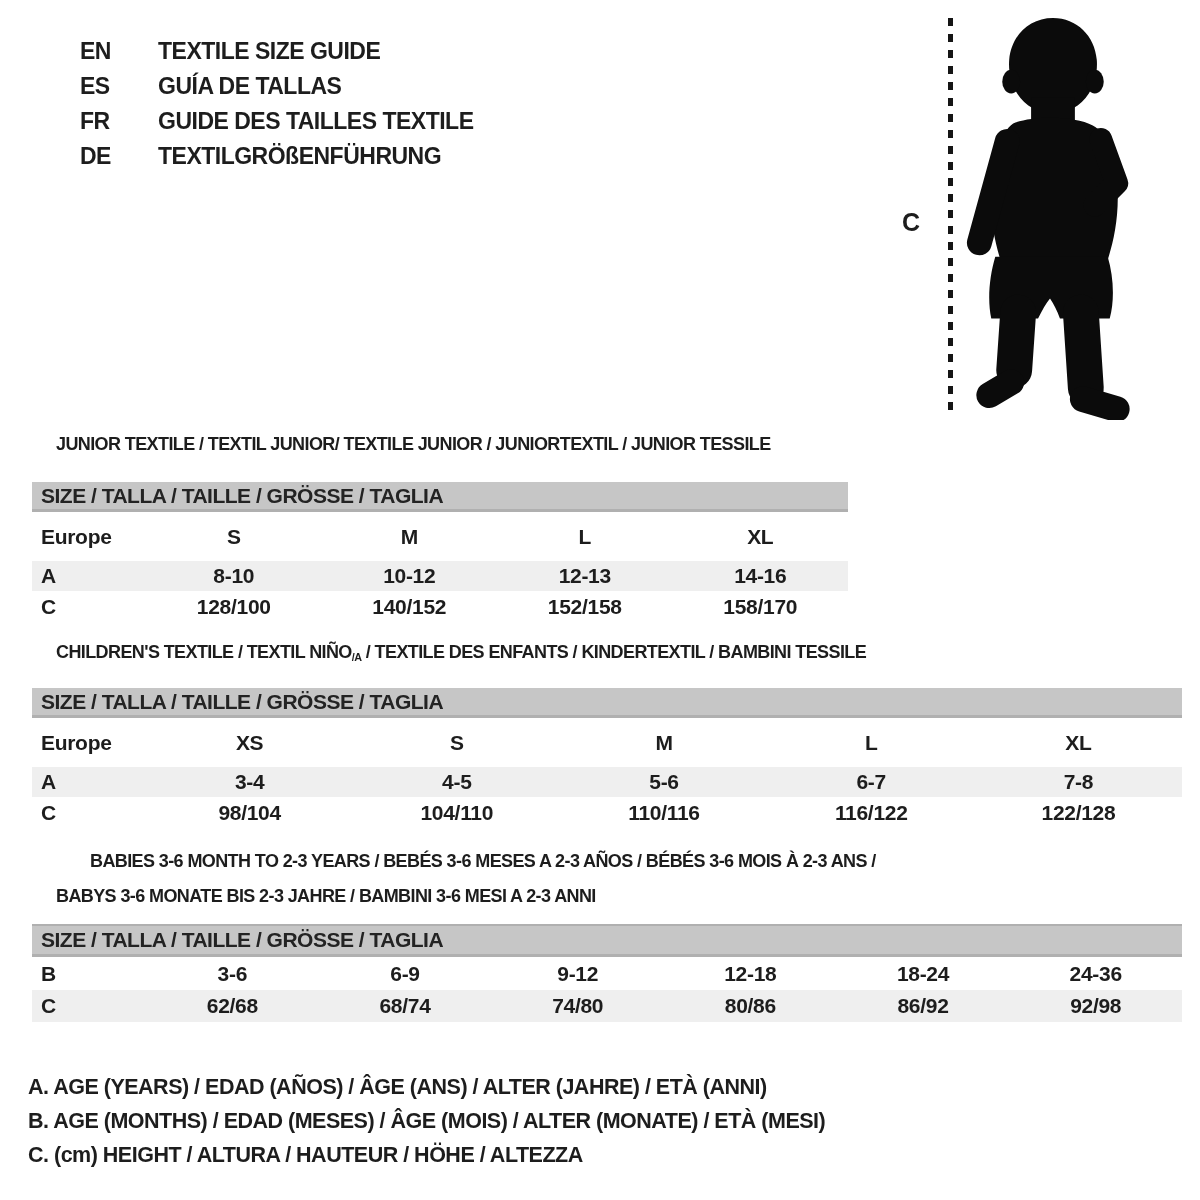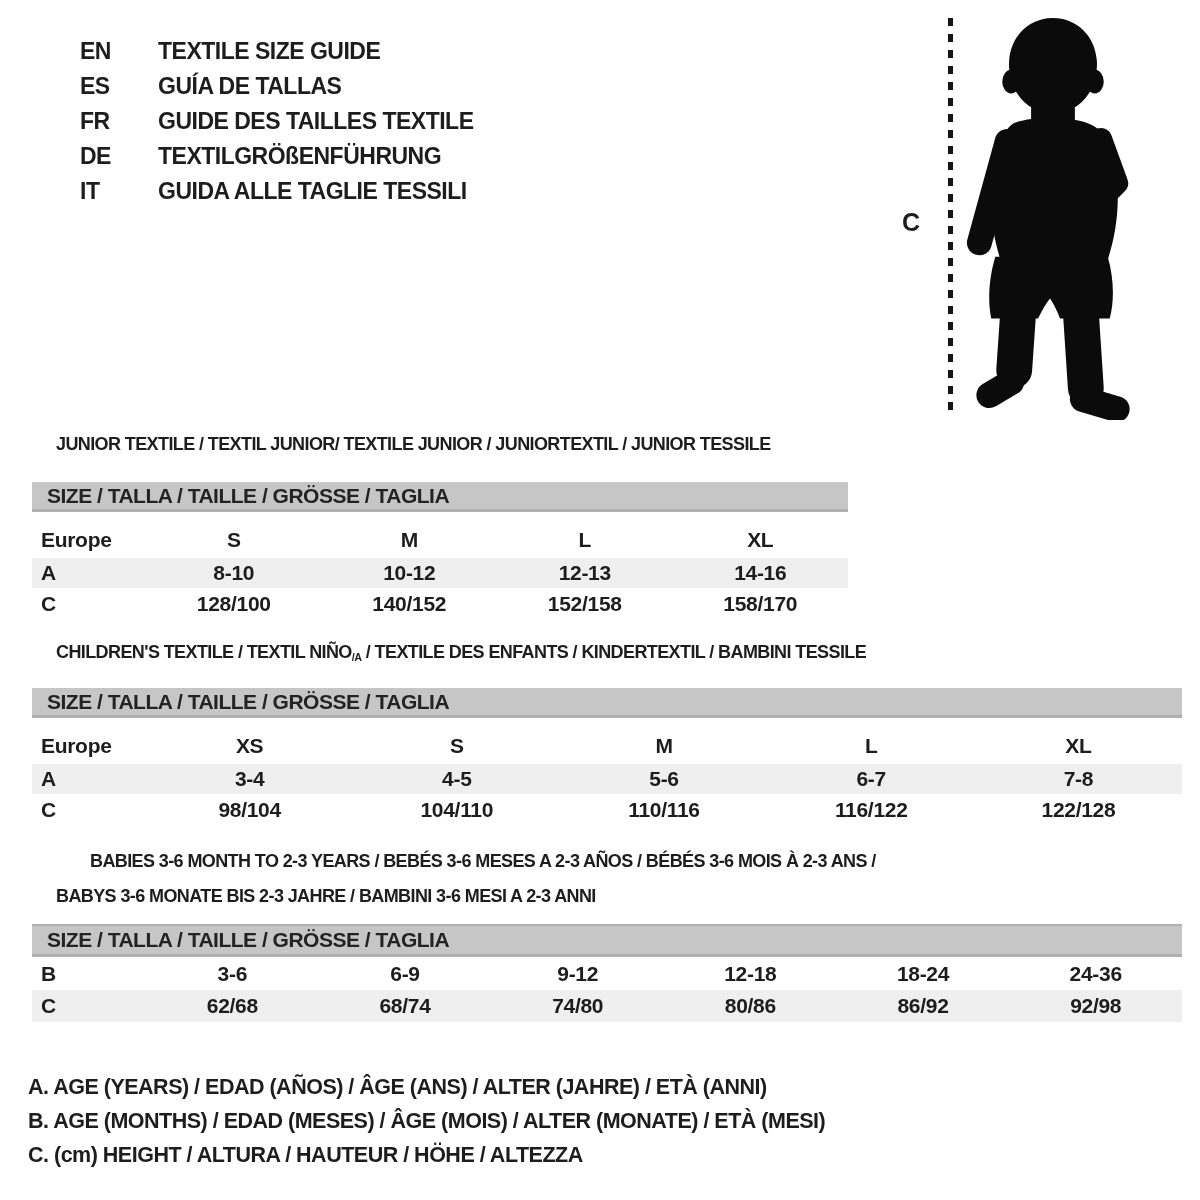--- a/index.html
+++ b/index.html
@@ -22,26 +22,26 @@
   
   .sec-title{left:56px;font-size:18px;letter-spacing:-0.6px;white-space:nowrap;}
   .sub{font-size:0.6em;vertical-align:-0.25em;}
   
   .size-table{left:32px;}
   .t-junior{top:482px;width:816px;}
   .t-children{top:688px;width:1150px;}
   .t-babies{top:924px;width:1150px;}
   .bar{height:27px;background:var(--bar-bg,#c6c6c6);
     border-bottom:3px solid var(--bar-edge,#b0b0b0);
-    display:flex;align-items:center;padding-left:15px;
+    display:flex;align-items:center;padding-left:9px;
     font-size:21px;letter-spacing:-0.5px;color:#232323;}
   .t-babies .bar{border-top:2px solid var(--bar-edge,#b0b0b0);height:28px;}
   .trow{display:flex;align-items:center;font-size:21px;letter-spacing:-0.3px;}
   .trow.shaded{background:var(--shade-bg,#efefef);}
-  .r36{height:36px;margin-top:10px;} .r33{height:33px;} .r32{height:32px;} .r30{height:30px;} .r31{height:31px;}
+  .r36{height:49px;} .r33{height:33px;} .r32{height:32px;} .r30{height:30px;} .r31{height:31px;}
   .lbl{flex:0 0 105px;padding-left:9px;text-align:left;}
   .cell{flex:1 1 0;text-align:center;}
   
   .legend{left:28px;top:1070px;font-size:21.5px;letter-spacing:-0.5px;line-height:34px;white-space:nowrap;}
 </style>
 </head>
 <body>
 
 <div class="abs lang-block">
   <div class="lang-row">
@@ -52,24 +52,20 @@
     <span class="lang-code">ES</span>
     <span class="lang-title">GUÍA DE TALLAS</span>
   </div>
   <div class="lang-row">
     <span class="lang-code">FR</span>
     <span class="lang-title">GUIDE DES TAILLES TEXTILE</span>
   </div>
   <div class="lang-row">
     <span class="lang-code">DE</span>
     <span class="lang-title">TEXTILGRÖßENFÜHRUNG</span>
-  </div>
-  <div class="lang-row">
-    <span class="lang-code">IT</span>
-    <span class="lang-title">GUIDA ALLE TAGLIE TESSILI</span>
   </div>
 </div>
 
 <div class="abs dash-line"></div>
 <div class="abs measure-c">C</div>
 <svg class="abs baby-svg" viewBox="0 0 180 410" aria-hidden="true">
   <g fill="#0b0b0b" stroke="none">
     <path d="M92,6 C116,6 134,24 136,48 C137,60 134,72 128,82 C120,95 106,102 92,102 C78,102 64,95 56,82 C50,72 47,60 48,48 C50,24 68,6 92,6 Z"></path>
     <ellipse cx="50" cy="70" rx="9" ry="12"></ellipse>
     <ellipse cx="134" cy="70" rx="9" ry="12"></ellipse>

